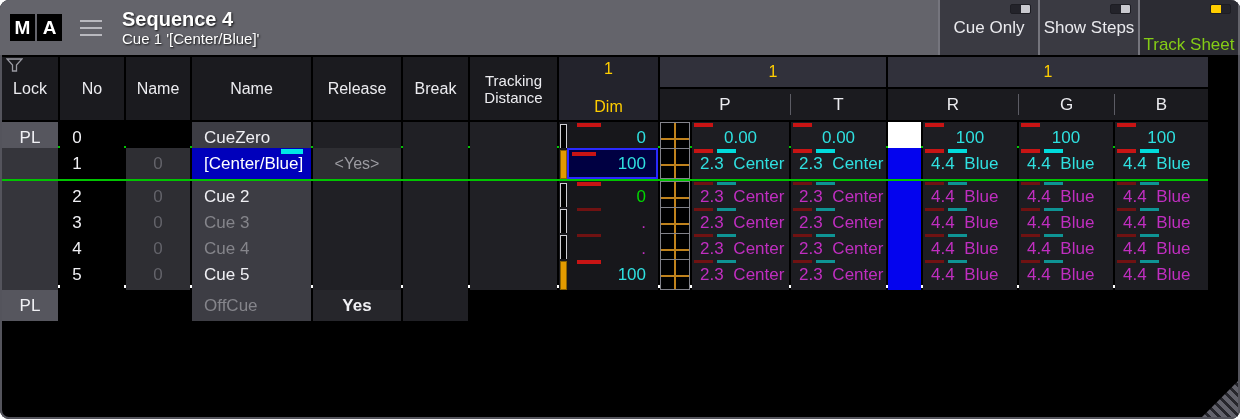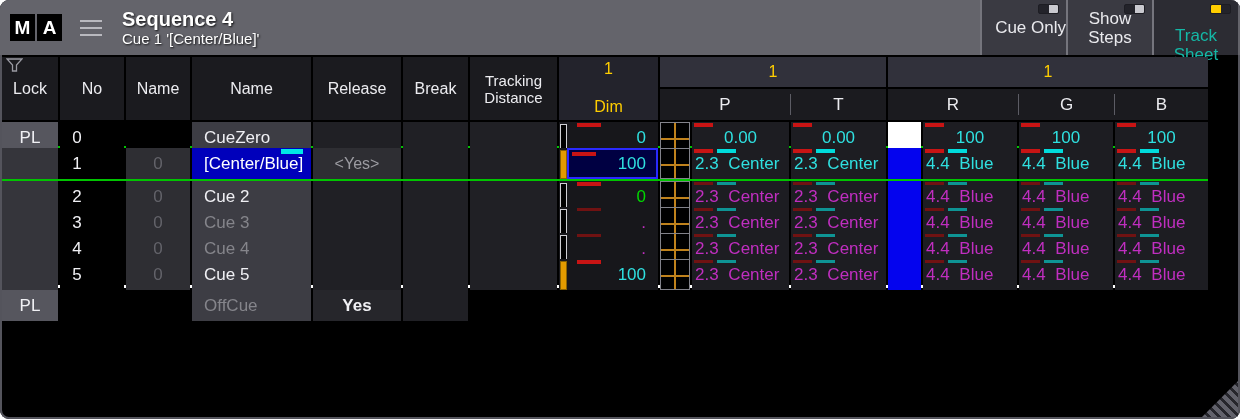--- a/index.html
+++ b/index.html
@@ -11,25 +11,25 @@
   .logo{display:flex;gap:2px;margin-left:10px;}
   .logo-box{width:25px;height:27px;background:#000;color:#fff;font-weight:bold;font-size:19px;
             display:flex;align-items:center;justify-content:center;}
   .list-icon{margin-left:18px;width:22px;height:16px;display:flex;flex-direction:column;justify-content:space-between;}
   .list-icon i{display:block;height:2px;background:#b9b9bf;}
   .list-icon i:nth-child(1){width:22px}.list-icon i:nth-child(2){width:22px}.list-icon i:nth-child(3){width:22px}
   .titles{margin-left:20px;color:#fff;}
   .title{font-size:20px;font-weight:bold;text-shadow:1px 1px 2px rgba(0,0,0,.8);line-height:22px;}
   .subtitle{font-size:15px;text-shadow:1px 1px 2px rgba(0,0,0,.8);line-height:18px;}
   .tb-buttons{position:absolute;right:2px;top:0;height:55px;display:flex;}
-  .tb-btn{position:relative;width:86px;height:55px;background:#3a3a42;border-left:2px solid #75757d;
-          display:flex;align-items:center;justify-content:flex-end;text-align:center;cursor:pointer;}
+  .tb-btn{position:relative;width:100px;height:55px;background:#3a3a42;border-left:2px solid #75757d;
+          display:flex;align-items:center;justify-content:center;text-align:center;cursor:pointer;}
   .tb-btn .tb-label{font-size:17px;line-height:19px;color:#eaeaee;white-space:pre-line;}
   .tb-btn.active{background:#2c2c33;}
-  .tb-btn.active .tb-label{color:#14b8a6;margin-top:34px;}
+  .tb-btn.active .tb-label{color:#84cc16;margin-top:34px;}
   .pill{position:absolute;top:4px;right:7px;width:21px;height:10px;border-radius:2px;border:1px solid #1d1d23;}
   .pill.off{background:linear-gradient(to right,#23232a 0 52%,#c9c9cf 52% 100%);}
   .pill.on{background:linear-gradient(to right,#ffce00 0 52%,#23232a 52% 100%);}
   
   .sheet{position:absolute;top:57px;left:2px;width:1206px;}
   .grid{display:grid;grid-template-columns:56px 64px 64px 119px 88px 65px 87px 99px 30px 97px 95px 33px 94px 94px 93px;column-gap:2px;}
   
   .header{grid-template-rows:30px 31px;row-gap:2px;margin-bottom:2px;}
   .hc{background:#1b1b1f;color:#ececf0;font-size:16px;display:flex;align-items:center;justify-content:center;
       text-align:center;grid-row:1/3;position:relative;line-height:17px;}
@@ -68,21 +68,21 @@
   .emptyc{background:#202025;}
   
   .dimc{background:#17171b;padding:0;}
   .fader{width:7px;height:29px;margin:1px 0 0 1px;border:1px solid #cfcfd4;background:#000;flex:none;}
   .fader.fill{background:#e39b00;border-color:#8a6200;}
   .dval{flex:1;height:31px;position:relative;display:flex;align-items:center;justify-content:flex-end;padding-right:12px;}
   .dval.selected{border:2px solid #2a2aff;background:#000042;padding-right:10px;}
   .dval .rb{left:10px;width:24px;}
   .dval.selected .rb{left:3px;top:2px;}
   
-  .valc{background:#1d1d22;padding-left:3px;word-spacing:5px;}
+  .valc{background:#1d1d22;padding-left:8px;word-spacing:5px;}
   .r0 .valc{justify-content:center;padding-left:0;}
   .rb,.cb{position:absolute;top:1px;height:4px;}
   .rb{left:2px;width:19px;background:#c81414;}
   .cb{left:25px;width:19px;background:#00dcdc;}
   .tracked .valc .rb{background:#701212;height:3px;}
   .tracked .valc .cb{background:#0e9494;height:3px;}
   .rb.dark{background:#701212;height:3px;}
   .ptic{background:#000;border:1px solid #82828a;}
   .ptic::before{content:"";position:absolute;left:0;right:0;top:15px;height:2px;background:#c0821c;}
   .ptic::after{content:"";position:absolute;top:0;bottom:0;left:13px;width:2px;background:#c0821c;}

